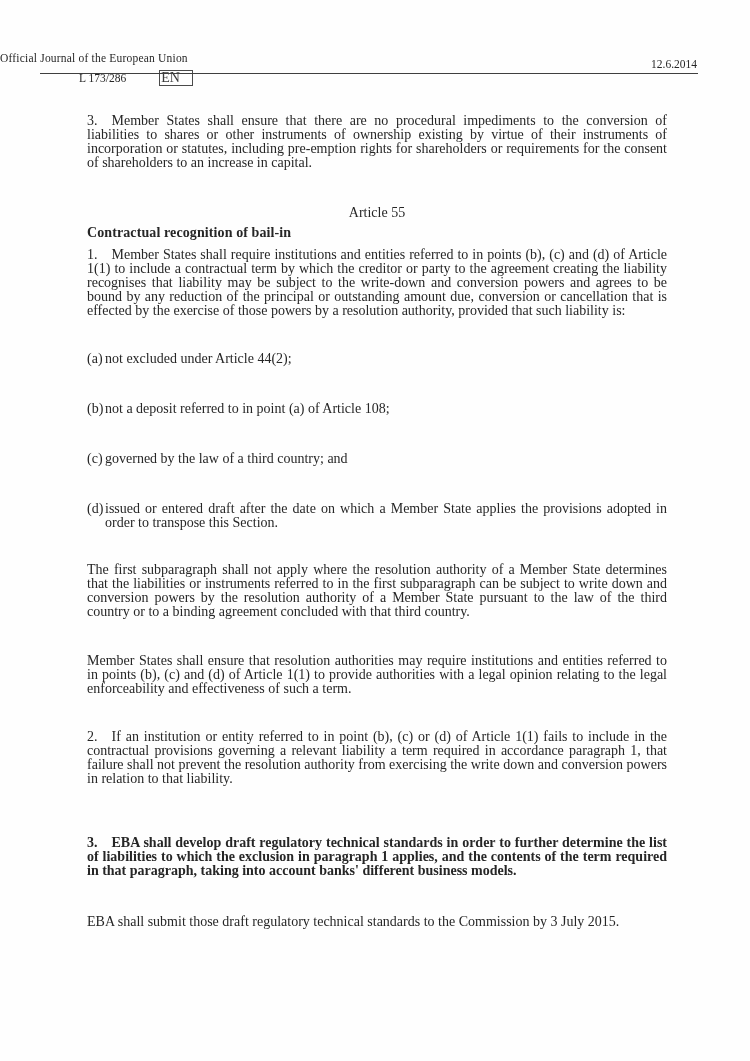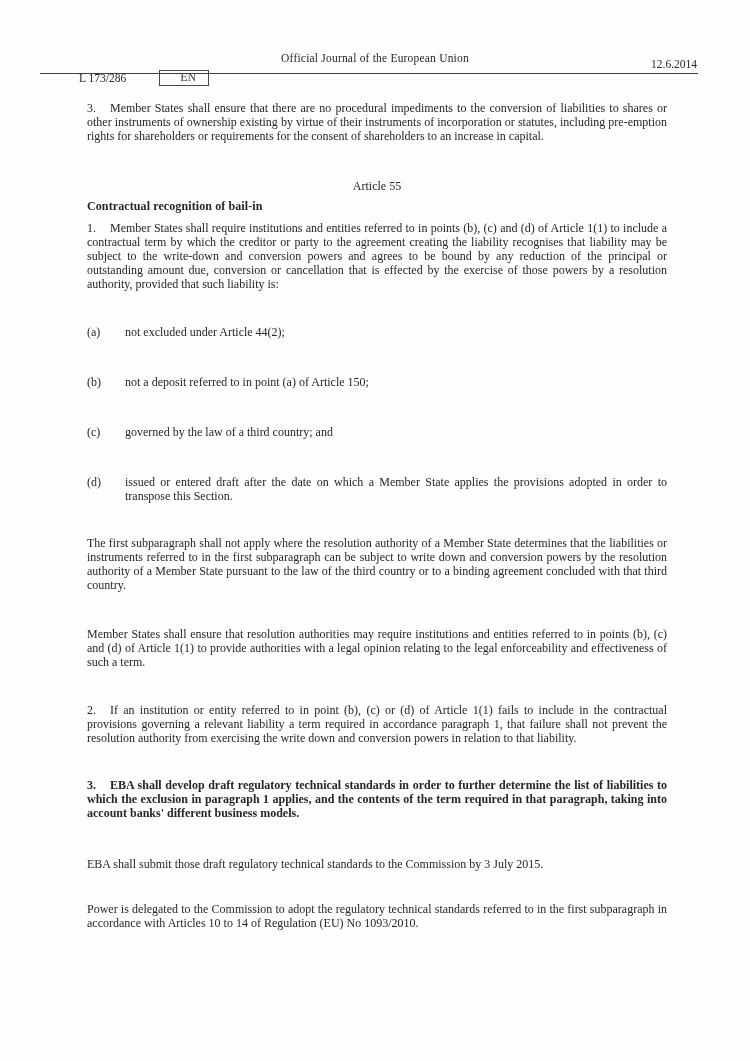--- a/index.html
+++ b/index.html
@@ -15,69 +15,68 @@
     background: #fefefe;
     overflow: hidden;
   }
   
   .hdr {
     position: absolute; top: 50px; left: 0; right: 0; height: 18px;
     font-size: 11.5px;
   }
   .hdr-center {
     position: absolute; left: 0; right: 0; top: 2px;
-    text-align: center;
     letter-spacing: 0.2px;
   }
   .hdr-left {
     position: absolute; left: 55px; top: 20px;
     display: flex; align-items: center; margin-left: 24px;
   }
   .lang-box {
     display: inline-block;
     margin-left: 33px;
     border: 1px solid #4a4a4a;
-    padding: 0px 12px 1px 20px;
-    font-size: 12px;
+    padding: 0px 12px 1px 1px;
+    font-size: 14px;
     line-height: 13px;
     color: #3a3a3a;
   }
   .hdr-right { position: absolute; right: 53px; top: 8px; }
   .rule {
     position: absolute; top: 73px; left: 40px; width: 658px;
     border-top: 1.5px solid #3f3f3f;
   }
   
   .content {
-    position: absolute; top: 101px; left: 87px; width: 580px;
-    font-size: 12px; line-height: 14px;
+    position: absolute; top: 114px; left: 87px; width: 580px;
+    font-size: 14px; line-height: 14px;
     text-align: justify;
   }
   .para { margin: 0 0 36px 0; }
   .para.m35 { margin-bottom: 35px; }
   .para.m34 { margin-bottom: 34px; }
-  .para.m33 { margin-bottom: 33px; }
+  .para.m33 { margin-bottom: 50px; }
   .para.m37 { margin-bottom: 37px; font-weight: bold; }
   .para.m31 { margin-bottom: 31px; }
   .pnum { margin-right: 14px; }
   .art-no {
     margin: 0 0 6px 0;
     text-align: center; 
   }
   .art-title {
     margin: 0 0 8px 0;
     text-align: left; font-weight: bold;
     letter-spacing: 0.1px;
   }
   .list-item {
     display: flex; margin: 0 0 36px 0;
   }
   .list-item.last { margin-bottom: 33px; }
   .li-label { flex: none; width: 18px; }
-  .li-text { flex: 1; text-align: justify; margin-left: 20px; }
+  .li-text { flex: 1; text-align: justify; }
 </style>
 </head>
 <body>
 
 <div class="page">
 
   <header class="hdr">
     <div class="hdr-center">Official Journal of the European Union</div>
     <div class="hdr-left">
       <span>L 173/286</span>
@@ -97,37 +96,36 @@
     <div class="art-title">Contractual recognition of bail-in</div>
 
     <p class="para m34"><span class="pnum">1.</span><span>Member States shall require institutions and entities referred to in points (b), (c) and (d) of Article 1(1) to include a contractual term by which the creditor or party to the agreement creating the liability recognises that liability may be subject to the write-down and conversion powers and agrees to be bound by any reduction of the principal or outstanding amount due, conversion or cancellation that is effected by the exercise of those powers by a resolution authority, provided that such liability is:</span></p>
 
     <div class="list-item">
       <span class="li-label">(a)</span>
       <span class="li-text">not excluded under Article 44(2);</span>
     </div>
     <div class="list-item">
       <span class="li-label">(b)</span>
-      <span class="li-text">not a deposit referred to in point (a) of Article 150;</span>
+      <span class="li-text">not a deposit referred to in point (a) of Article 108;</span>
     </div>
     <div class="list-item">
       <span class="li-label">(c)</span>
       <span class="li-text">governed by the law of a third country; and</span>
     </div>
     <div class="list-item last">
       <span class="li-label">(d)</span>
       <span class="li-text">issued or entered draft after the date on which a Member State applies the provisions adopted in order to transpose this Section.</span>
     </div>
 
     <p class="para m35">The first subparagraph shall not apply where the resolution authority of a Member State determines that the liabilities or instruments referred to in the first subparagraph can be subject to write down and conversion powers by the resolution authority of a Member State pursuant to the law of the third country or to a binding agreement concluded with that third country.</p>
 
     <p class="para m34">Member States shall ensure that resolution authorities may require institutions and entities referred to in points (b), (c) and (d) of Article 1(1) to provide authorities with a legal opinion relating to the legal enforceability and effectiveness of such a term.</p>
 
     <p class="para m33"><span class="pnum">2.</span><span>If an institution or entity referred to in point (b), (c) or (d) of Article 1(1) fails to include in the contractual provisions governing a relevant liability a term required in accordance paragraph 1, that failure shall not prevent the resolution authority from exercising the write down and conversion powers in relation to that liability.</span></p>
 
     <p class="para m37"><span class="pnum">3.</span><span>EBA shall develop draft regulatory technical standards in order to further determine the list of liabilities to which the exclusion in paragraph 1 applies, and the contents of the term required in that paragraph, taking into account banks' different business models.</span></p>
 
     <p class="para m31">EBA shall submit those draft regulatory technical standards to the Commission by 3 July 2015.</p>
 
-    <p class="para">Power is delegated to the Commission to adopt the regulatory technical standards referred to in the first subparagraph in accordance with Articles 10 to 14 of Regulation (EU) No 1093/2010.</p>
 
   </main>
 </div>
 
 </body></html>

